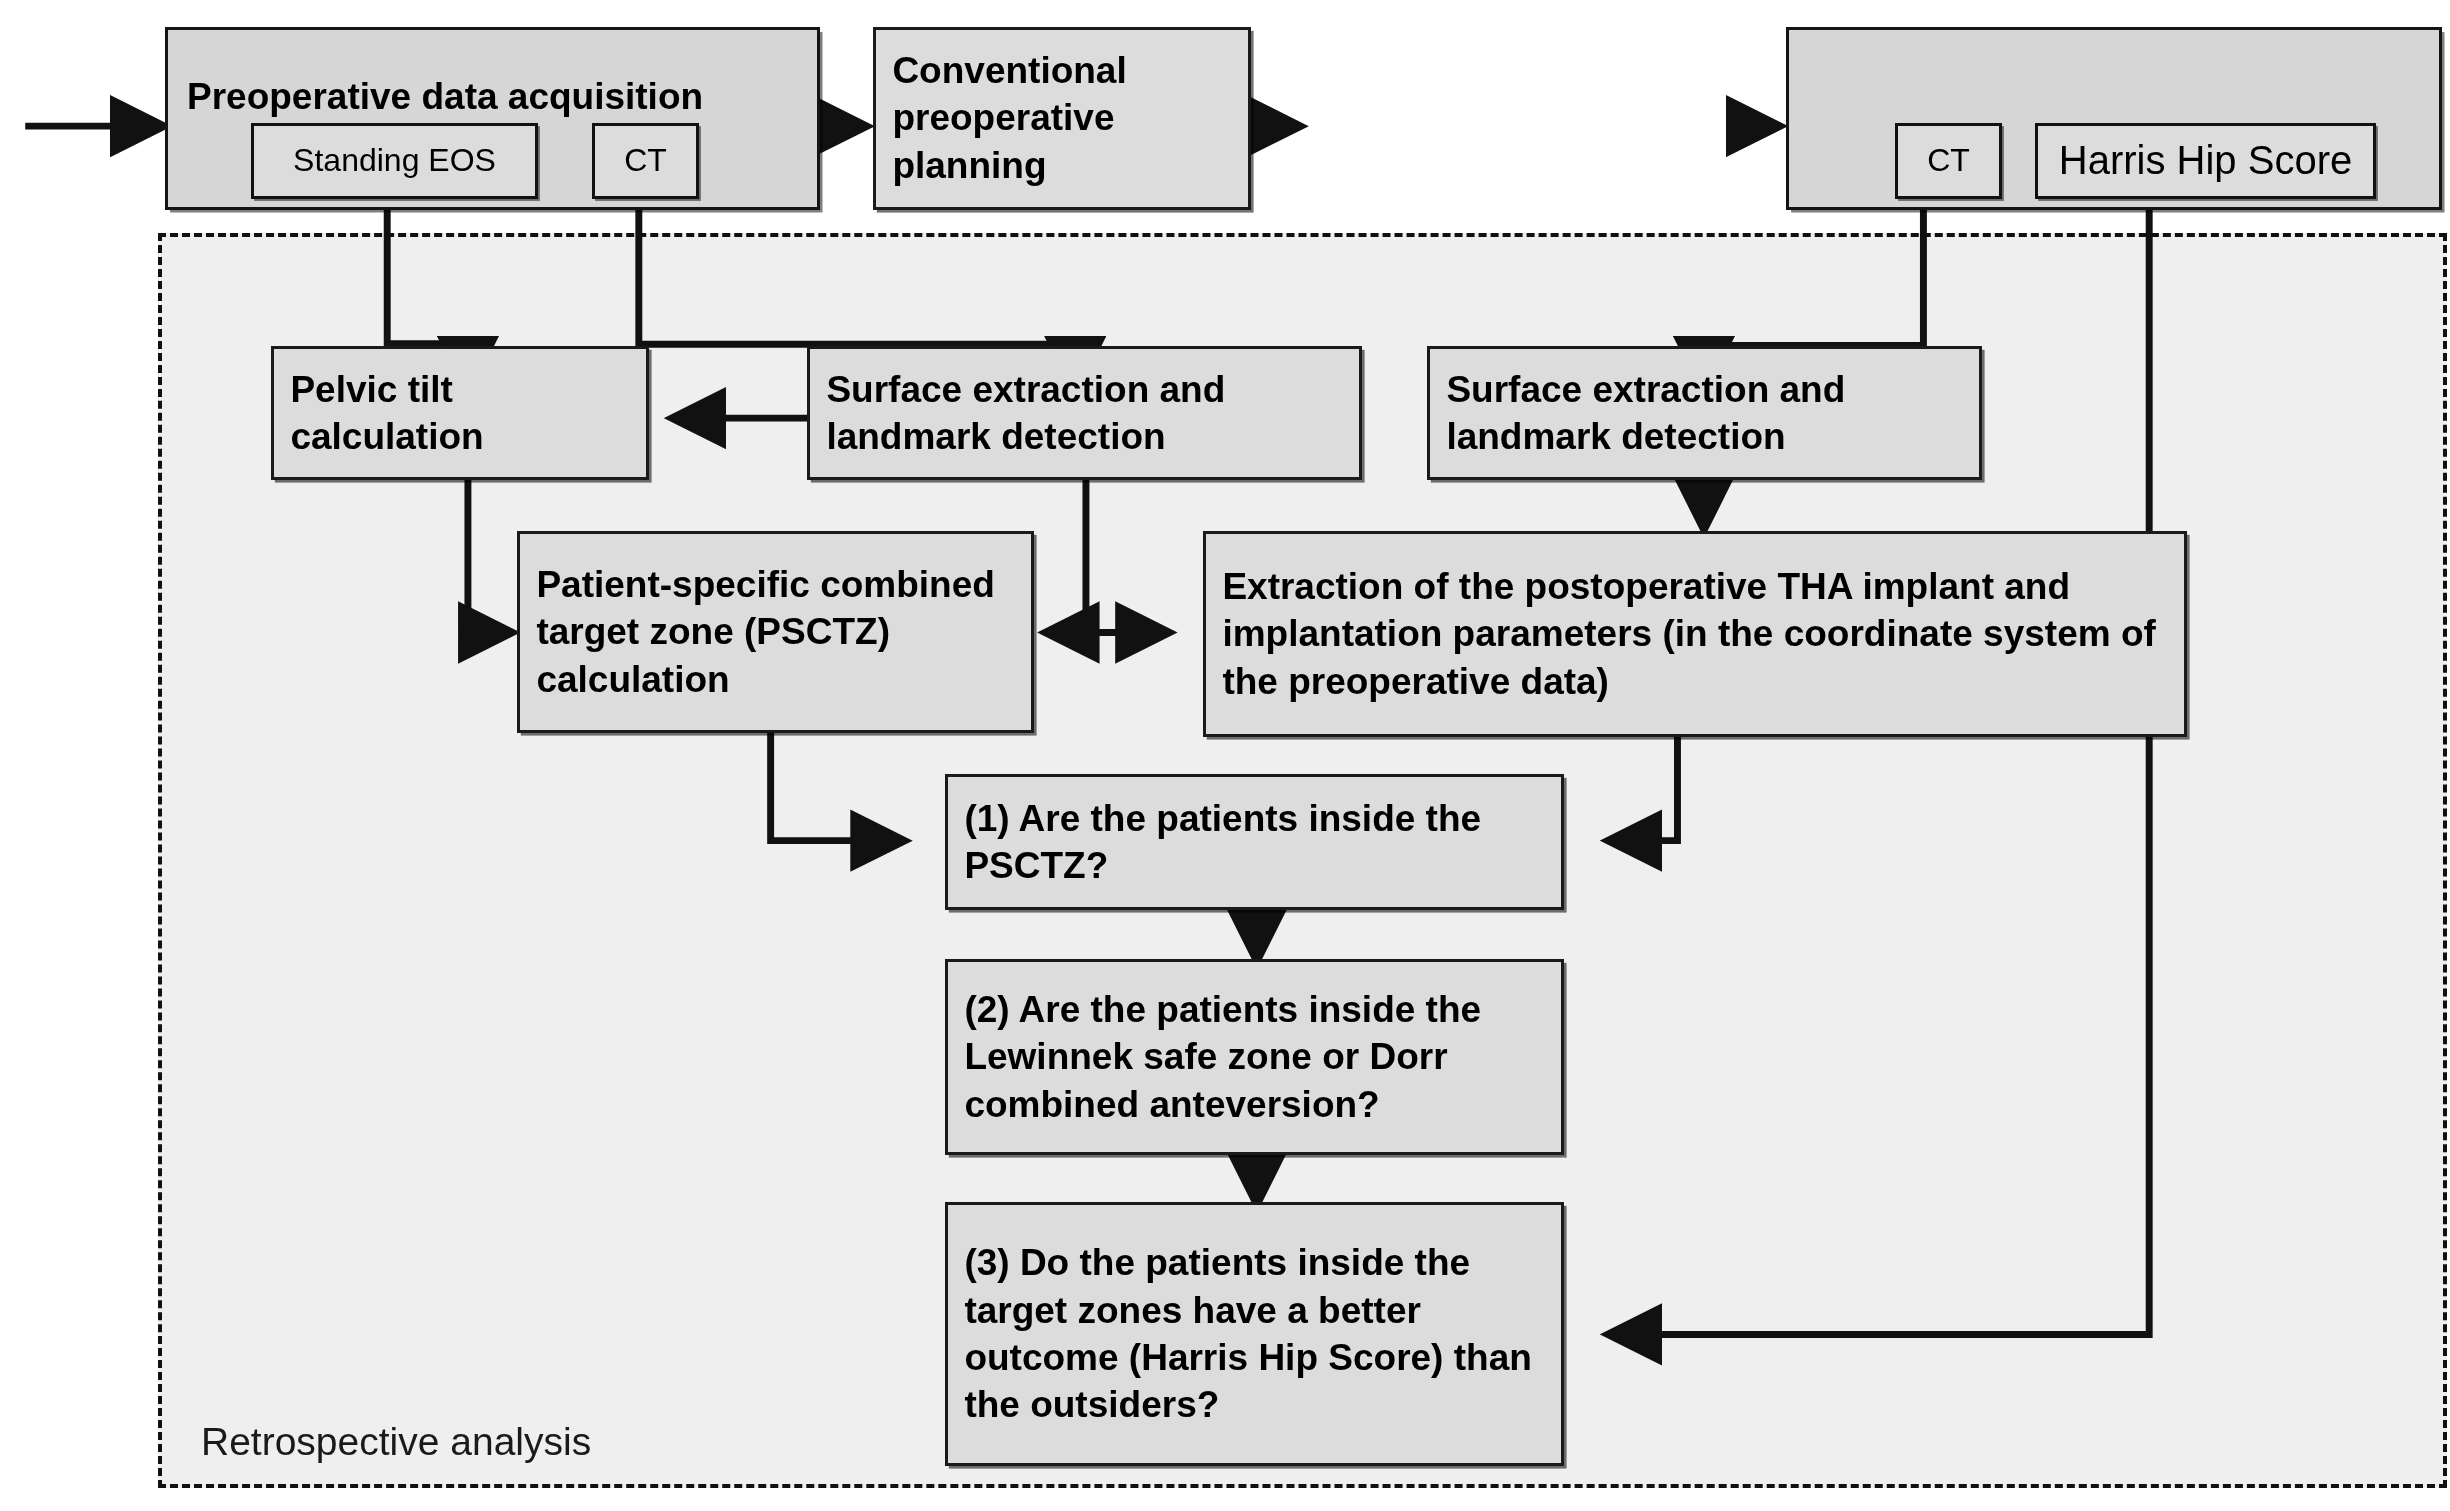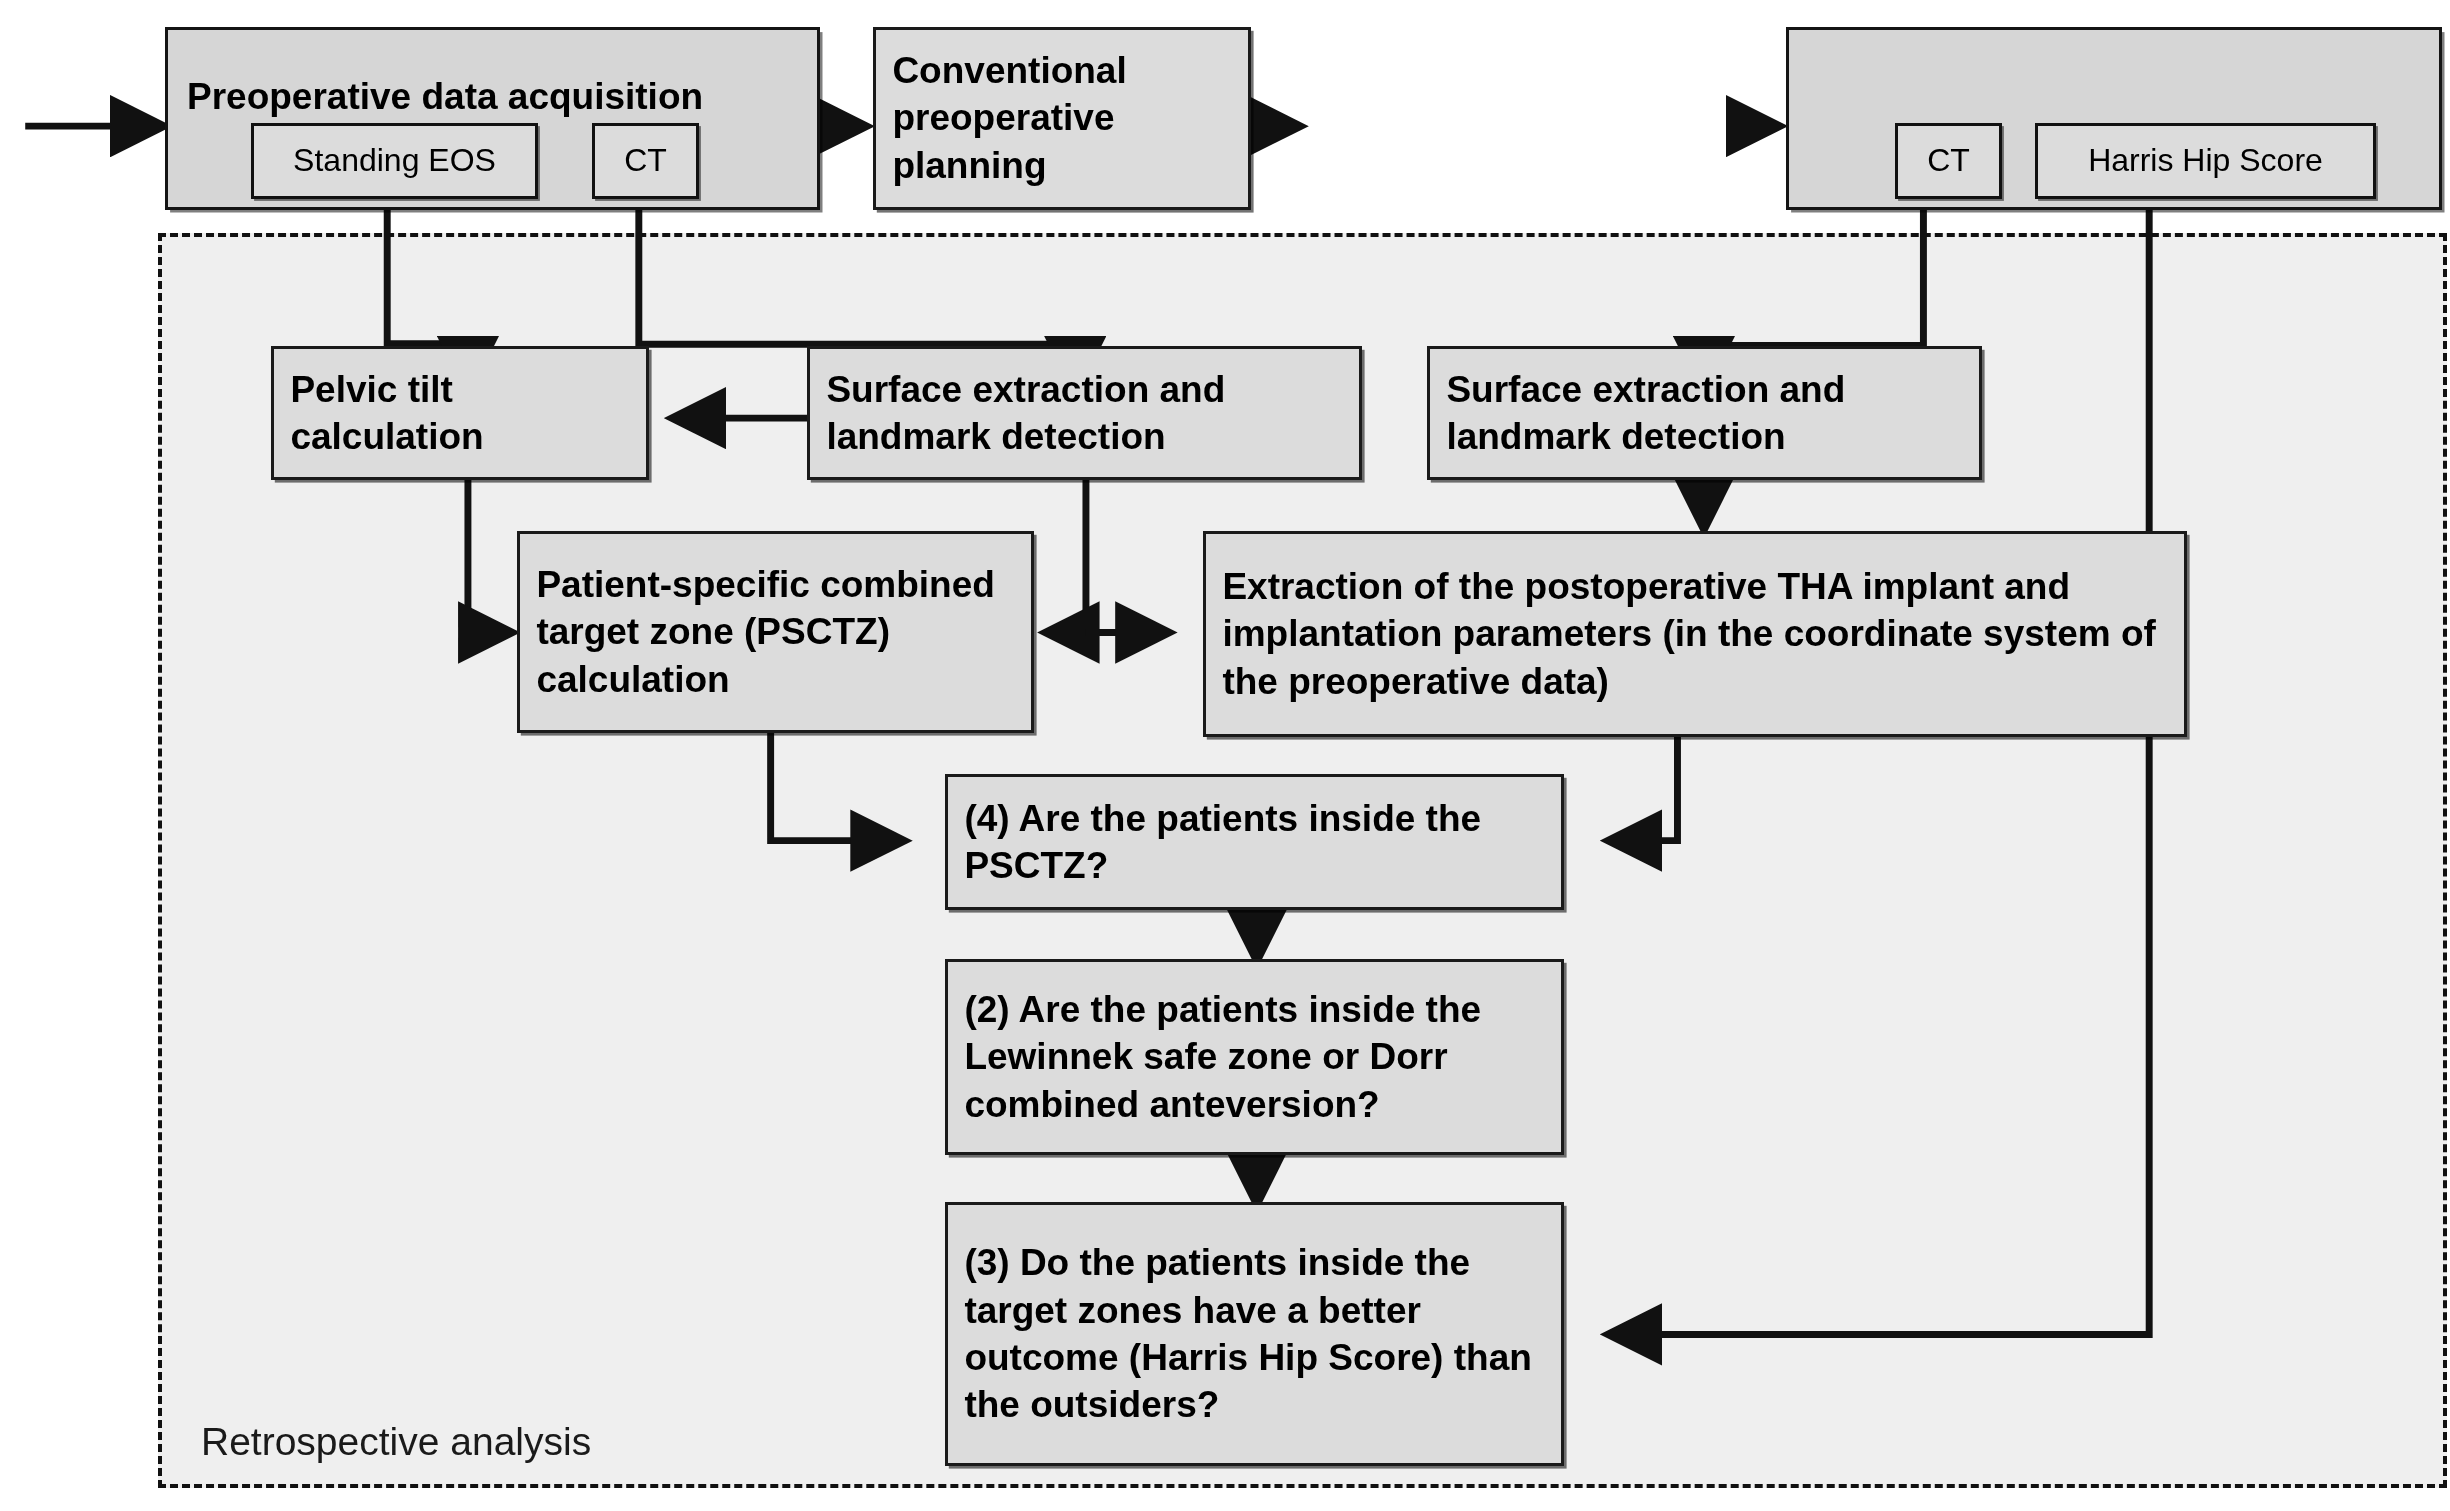--- a/index.html
+++ b/index.html
@@ -83,21 +83,21 @@
 
   <div class="node" style="left:873px;top:26.5px;width:378px;height:183px;">
     <span class="txt" style="font-size:37px;">Conventional preoperative planning</span>
   </div>
 
 
   <div class="band" style="left:1786px;top:26.5px;width:656px;height:183px;">
     <div class="sub" style="left:106px;top:93px;width:107px;height:76px;font-size:32px;">
       <span>CT</span>
     </div>
-    <div class="sub" style="left:246px;top:93px;width:341px;height:76px;font-size:32px;">
+    <div class="sub" style="left:246px;top:93px;width:341px;height:76px;font-size:40px;">
       <span>Harris Hip Score</span>
     </div>
   </div>
 
   <div class="node" style="left:271px;top:346px;width:378px;height:134px;">
     <span class="txt" style="font-size:37px;">Pelvic tilt calculation</span>
   </div>
 
   <div class="node" style="left:807px;top:346px;width:555px;height:134px;">
     <span class="txt" style="font-size:37px;">Surface extraction and landmark detection</span>
@@ -109,21 +109,21 @@
 
   <div class="node" style="left:517px;top:531px;width:517px;height:202px;">
     <span class="txt" style="font-size:37px;">Patient-specific combined target zone (PSCTZ) calculation</span>
   </div>
 
   <div class="node" style="left:1203px;top:531px;width:984px;height:206px;">
     <span class="txt" style="font-size:37px;">Extraction of the postoperative THA implant and implantation parameters (in the coordinate system of the preoperative data)</span>
   </div>
 
   <div class="node" style="left:945px;top:774px;width:619px;height:136px;">
-    <span class="txt" style="font-size:37px;">(4) Are the patients inside the PSCTZ?</span>
+    <span class="txt" style="font-size:37px;">(1) Are the patients inside the PSCTZ?</span>
   </div>
 
   <div class="node" style="left:945px;top:959px;width:619px;height:196px;">
     <span class="txt" style="font-size:37px;">(2) Are the patients inside the Lewinnek safe zone or Dorr combined anteversion?</span>
   </div>
 
   <div class="node" style="left:945px;top:1202px;width:619px;height:264px;">
     <span class="txt" style="font-size:37px;">(3) Do the patients inside the target zones have a better outcome (Harris Hip Score) than the outsiders?</span>
   </div>
 

